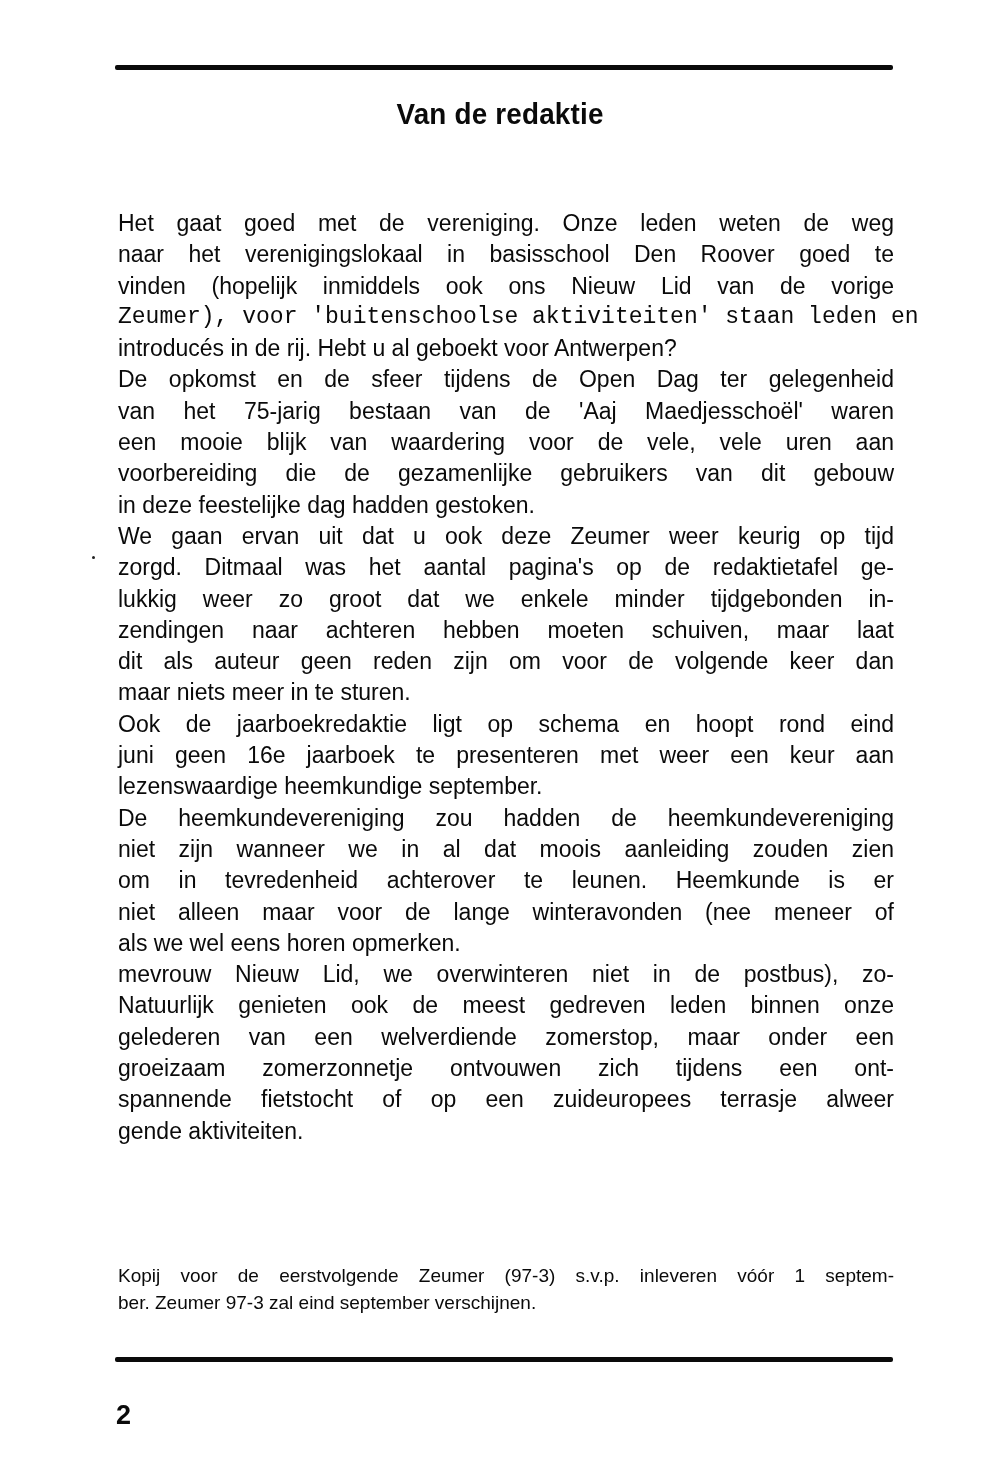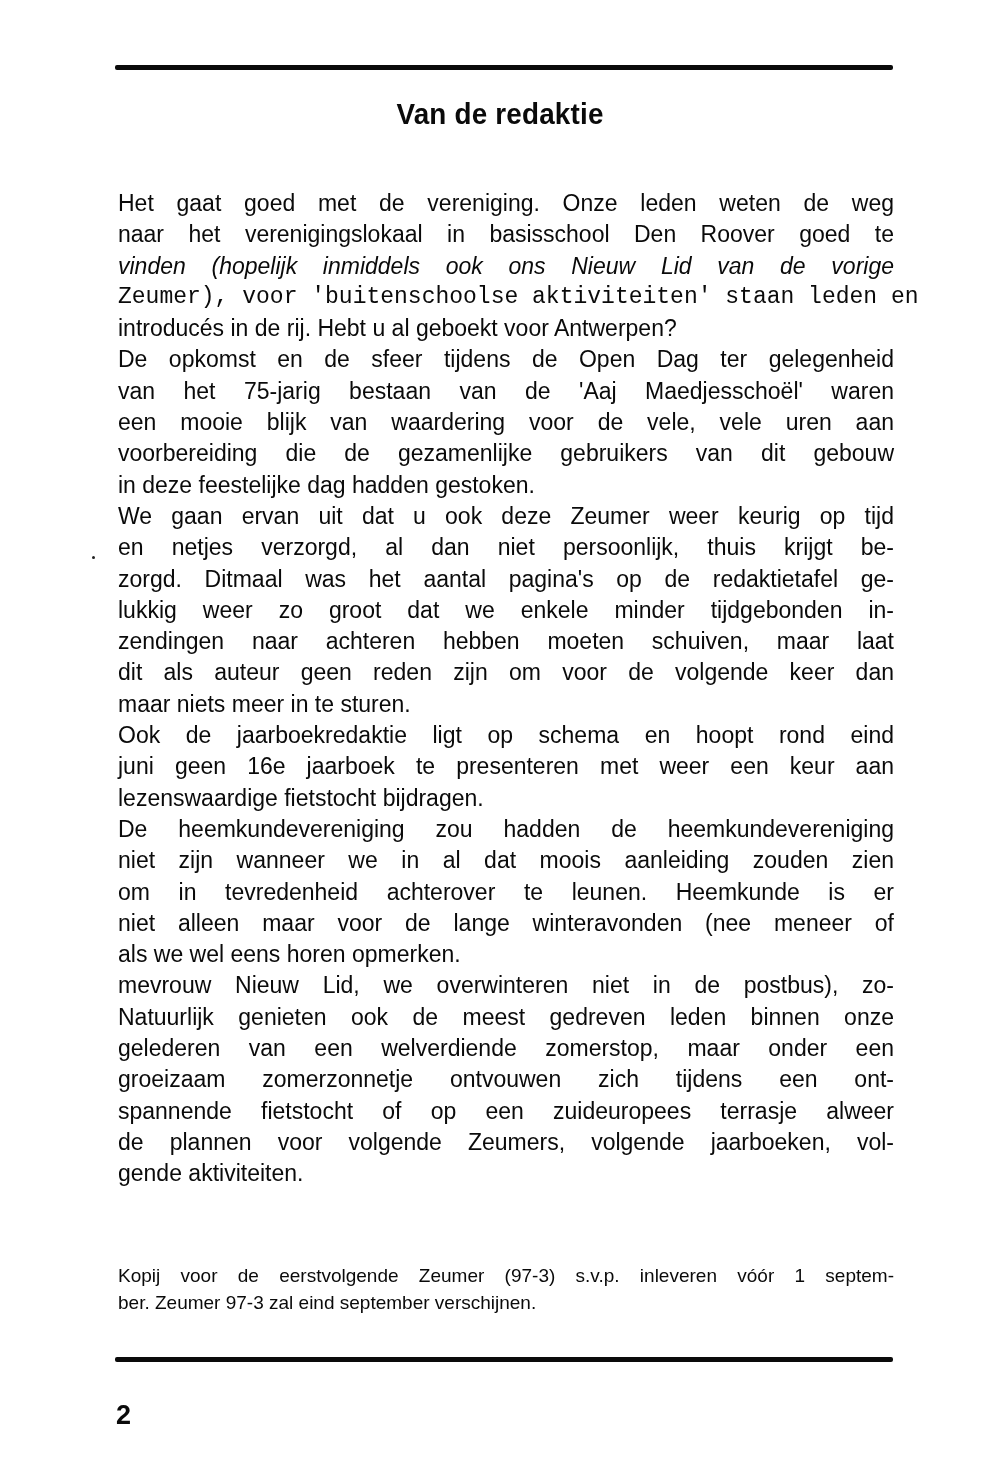--- a/index.html
+++ b/index.html
@@ -32,21 +32,21 @@
       width: 1000px;
       text-align: center;
       font-weight: bold;
       font-size: 29px;
       letter-spacing: 0.2px;
       transform: scaleX(0.96);
     }
     .body-text {
       position: absolute;
       left: 118px;
-      top: 188px;
+      top: 208px;
       width: 776px;
     }
     .line {
       display: block;
       height: 31.3px;
       line-height: 31.3px;
       font-size: 23px;
       white-space: nowrap;
       text-align: justify;
       text-align-last: justify;
@@ -86,49 +86,47 @@
 </head>
 <body>
 
 <div class="rule top"></div>
 
 <h1 class="title" style="margin:0;">Van de redaktie</h1>
 
 <div class="body-text" id="body-text">
     <span class="line" style="white-space: nowrap; display: block;">Het gaat goed met de vereniging. Onze leden weten de weg</span>
     <span class="line" style="white-space: nowrap; display: block;">naar het verenigingslokaal in basisschool Den Roover goed te</span>
-    <span class="line" style="white-space: nowrap; display: block; font-style: italic;">vinden (hopelijk inmiddels ook ons Nieuw Lid van de vorige</span>
+    <span class="line" style="white-space: nowrap; display: block;">vinden (hopelijk inmiddels ook ons Nieuw Lid van de vorige</span>
     <span class="line" style="white-space: nowrap; display: block; font-family: Liberation Mono, monospace;">Zeumer), voor 'buitenschoolse aktiviteiten' staan leden en</span>
     <span class="line last" style="white-space: nowrap; display: block;">introducés in de rij. Hebt u al geboekt voor Antwerpen?</span>
     <span class="line" style="white-space: nowrap; display: block;">De opkomst en de sfeer tijdens de Open Dag ter gelegenheid</span>
     <span class="line" style="white-space: nowrap; display: block;">van het 75-jarig bestaan van de 'Aaj Maedjesschoël' waren</span>
     <span class="line" style="white-space: nowrap; display: block;">een mooie blijk van waardering voor de vele, vele uren aan</span>
     <span class="line" style="white-space: nowrap; display: block;">voorbereiding die de gezamenlijke gebruikers van dit gebouw</span>
     <span class="line last" style="white-space: nowrap; display: block;">in deze feestelijke dag hadden gestoken.</span>
     <span class="line" style="white-space: nowrap; display: block;">We gaan ervan uit dat u ook deze Zeumer weer keurig op tijd</span>
-    <span class="line" style="white-space: nowrap; display: block;">en netjes verzorgd, al dan niet persoonlijk, thuis krijgt be-</span>
     <span class="line" style="white-space: nowrap; display: block;">zorgd. Ditmaal was het aantal pagina's op de redaktietafel ge-</span>
     <span class="line" style="white-space: nowrap; display: block;">lukkig weer zo groot dat we enkele minder tijdgebonden in-</span>
     <span class="line" style="white-space: nowrap; display: block;">zendingen naar achteren hebben moeten schuiven, maar laat</span>
     <span class="line" style="white-space: nowrap; display: block;">dit als auteur geen reden zijn om voor de volgende keer dan</span>
     <span class="line last" style="white-space: nowrap; display: block;">maar niets meer in te sturen.</span>
     <span class="line" style="white-space: nowrap; display: block;">Ook de jaarboekredaktie ligt op schema en hoopt rond eind</span>
     <span class="line" style="white-space: nowrap; display: block;">juni geen 16e jaarboek te presenteren met weer een keur aan</span>
-    <span class="line last" style="white-space: nowrap; display: block;">lezenswaardige fietstocht bijdragen.</span>
+    <span class="line last" style="white-space: nowrap; display: block;">lezenswaardige heemkundige september.</span>
     <span class="line" style="white-space: nowrap; display: block;">De heemkundevereniging zou hadden de heemkundevereniging</span>
     <span class="line" style="white-space: nowrap; display: block;">niet zijn wanneer we in al dat moois aanleiding zouden zien</span>
     <span class="line" style="white-space: nowrap; display: block;">om in tevredenheid achterover te leunen. Heemkunde is er</span>
     <span class="line" style="white-space: nowrap; display: block;">niet alleen maar voor de lange winteravonden (nee meneer of</span>
     <span class="line last" style="white-space: nowrap; display: block;">als we wel eens horen opmerken.</span>
     <span class="line" style="white-space: nowrap; display: block;">mevrouw Nieuw Lid, we overwinteren niet in de postbus), zo-</span>
     <span class="line" style="white-space: nowrap; display: block;">Natuurlijk genieten ook de meest gedreven leden binnen onze</span>
     <span class="line" style="white-space: nowrap; display: block;">gelederen van een welverdiende zomerstop, maar onder een</span>
     <span class="line" style="white-space: nowrap; display: block;">groeizaam zomerzonnetje ontvouwen zich tijdens een ont-</span>
     <span class="line" style="white-space: nowrap; display: block;">spannende fietstocht of op een zuideuropees terrasje alweer</span>
-    <span class="line" style="white-space: nowrap; display: block;">de plannen voor volgende Zeumers, volgende jaarboeken, vol-</span>
     <span class="line last" style="white-space: nowrap; display: block;">gende aktiviteiten.</span>
   </div>
 
 <div class="footnote" id="footnote">
     <span class="line" style="white-space: nowrap; display: block;">Kopij voor de eerstvolgende Zeumer (97-3) s.v.p. inleveren vóór 1 septem-</span>
     <span class="line last" style="white-space: nowrap; display: block;">ber. Zeumer 97-3 zal eind september verschijnen.</span>
   </div>
 
 <div class="stray-mark"></div>
 

